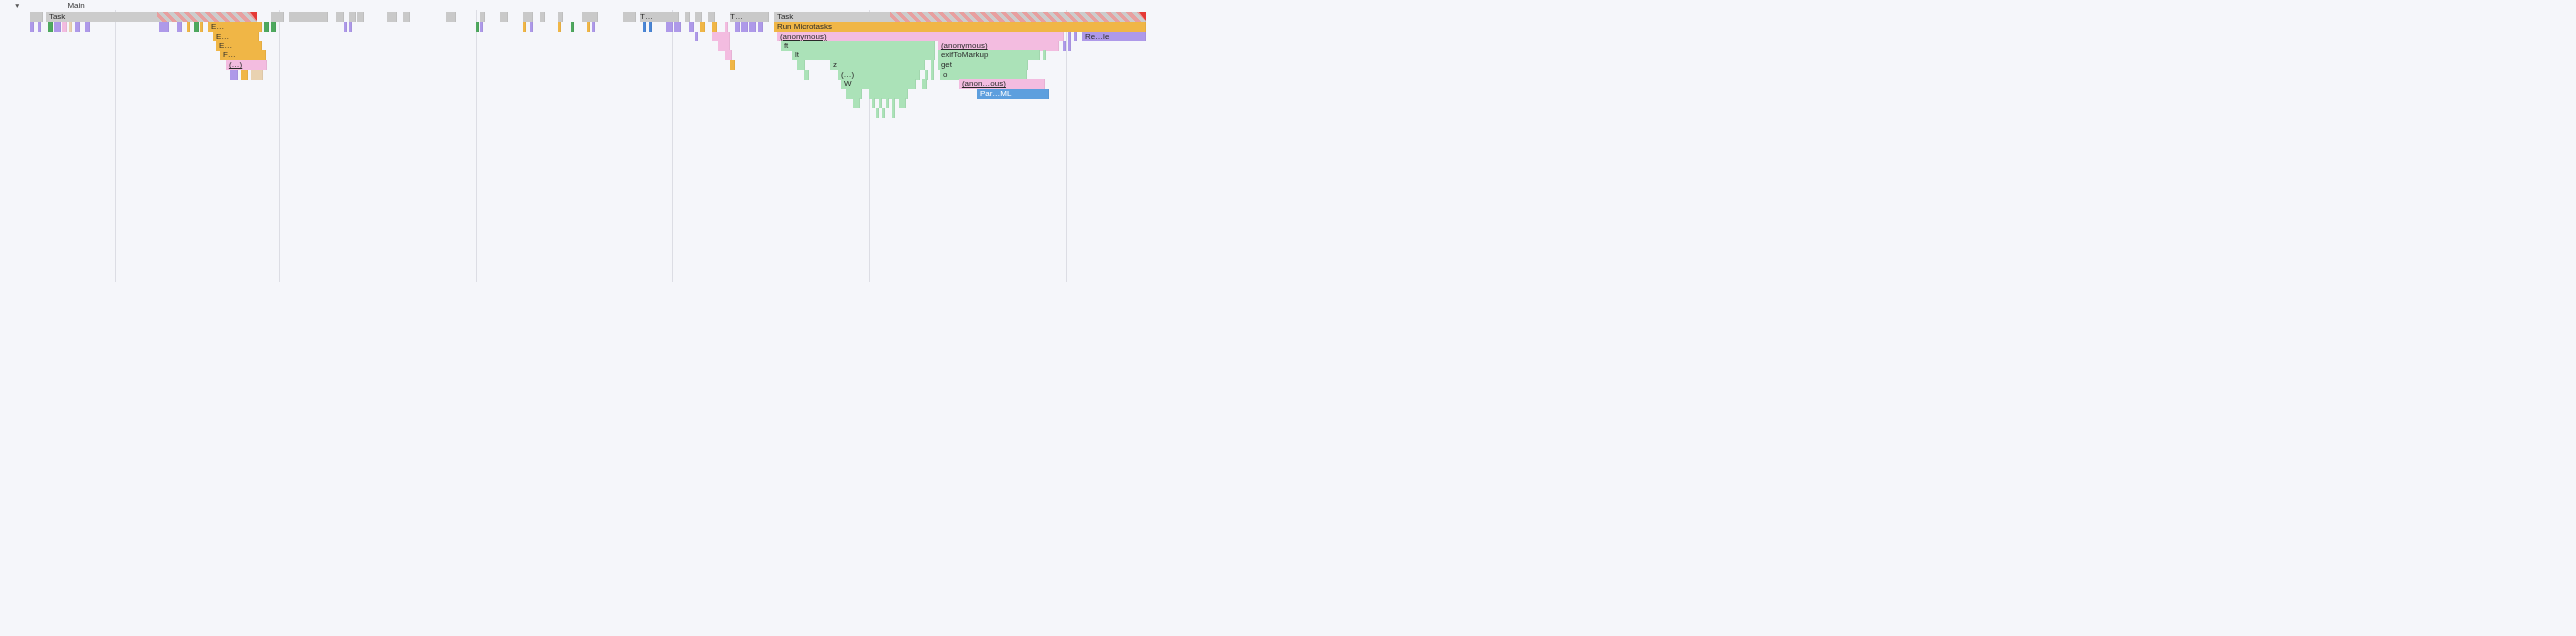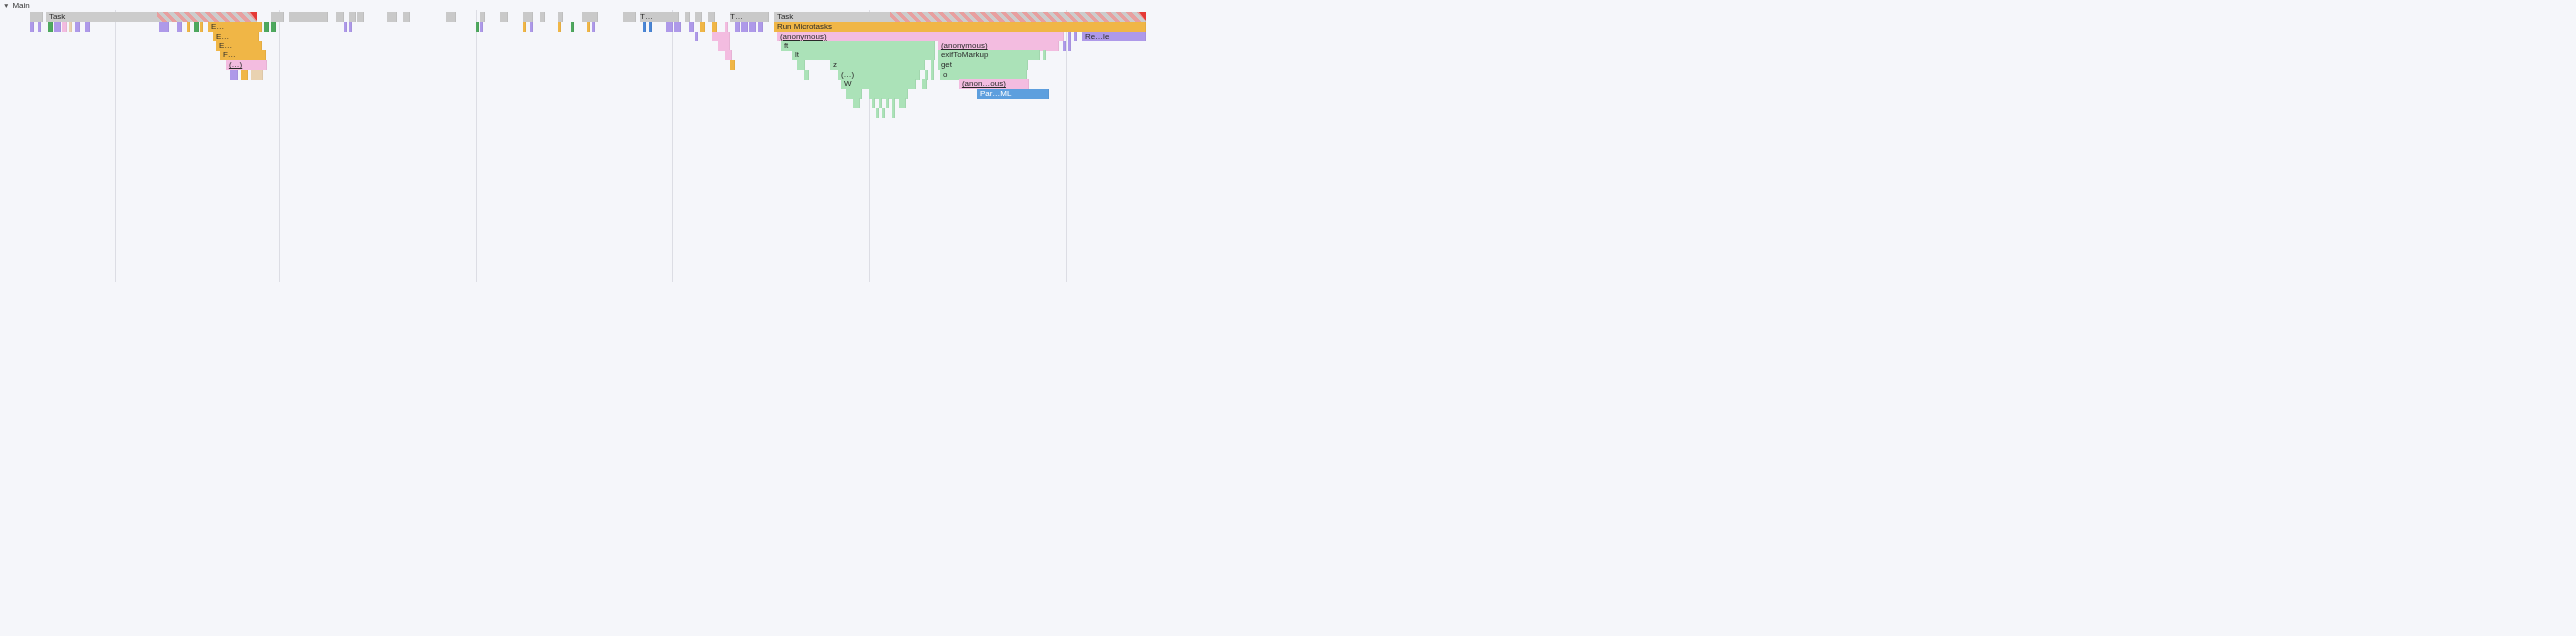--- a/index.html
+++ b/index.html
@@ -9,24 +9,25 @@
     background: #f5f6fa;
     overflow: hidden;
     width: 1147px;
     height: 283px;
     position: relative;
   }
   .header {
     display: flex;
     align-items: center;
     height: 10.3px;
-    padding-left: 3px;
+    padding-left: 14px;
     font-size: 8px;
     color: #333;
     background: #f5f6fa;
+    gap: 44px;
   }
   .disclosure {
     display: inline-block;
     margin-right: 2.9px;
     font-size: 6.6px;
     color: #555;
   }
   .flame-area {
     position: relative;
     width: 100%;
@@ -194,21 +195,21 @@
     <div class="bar c-green" style="left: 830px; top: 50px; width: 95px;">z</div>
     <div class="bar c-green nolabel" style="left: 931px; top: 50px; width: 3.3px;"></div>
     <div class="bar c-green" style="left: 938px; top: 50px; width: 90px;">get</div>
     <div class="bar c-green nolabel" style="left: 804px; top: 60px; width: 4.9px;"></div>
     <div class="bar c-green" style="left: 838px; top: 60px; width: 82px;">(…)</div>
     <div class="bar c-green nolabel" style="left: 925px; top: 60px; width: 3.3px;"></div>
     <div class="bar c-green nolabel" style="left: 931px; top: 60px; width: 3.3px;"></div>
     <div class="bar c-green" style="left: 940px; top: 60px; width: 87px;">o</div>
     <div class="bar c-green" style="left: 841px; top: 69px; width: 75px;">W</div>
     <div class="bar c-green nolabel" style="left: 922px; top: 69px; width: 4.9px;"></div>
-    <div class="bar c-pink" style="left: 959px; top: 69px; width: 70px;">(anon…ous)</div>
+    <div class="bar c-pink" style="left: 959px; top: 69px; width: 86px;">(anon…ous)</div>
     <div class="bar c-green nolabel" style="left: 846px; top: 79px; width: 16.4px;"></div>
     <div class="bar c-green nolabel" style="left: 869px; top: 79px; width: 39px;"></div>
     <div class="bar c-blue" style="left: 977px; top: 79px; width: 72px;">Par…ML</div>
     <div class="bar c-green nolabel" style="left: 853px; top: 88px; width: 6.6px;"></div>
     <div class="bar c-green nolabel" style="left: 872px; top: 88px; width: 3.3px;"></div>
     <div class="bar c-green nolabel" style="left: 879px; top: 88px; width: 3.3px;"></div>
     <div class="bar c-green nolabel" style="left: 886px; top: 88px; width: 3.3px;"></div>
     <div class="bar c-green nolabel" style="left: 892px; top: 88px; width: 3.3px;"></div>
     <div class="bar c-green nolabel" style="left: 899px; top: 88px; width: 6.6px;"></div>
     <div class="bar c-green nolabel" style="left: 876px; top: 98px; width: 3.3px;"></div>

